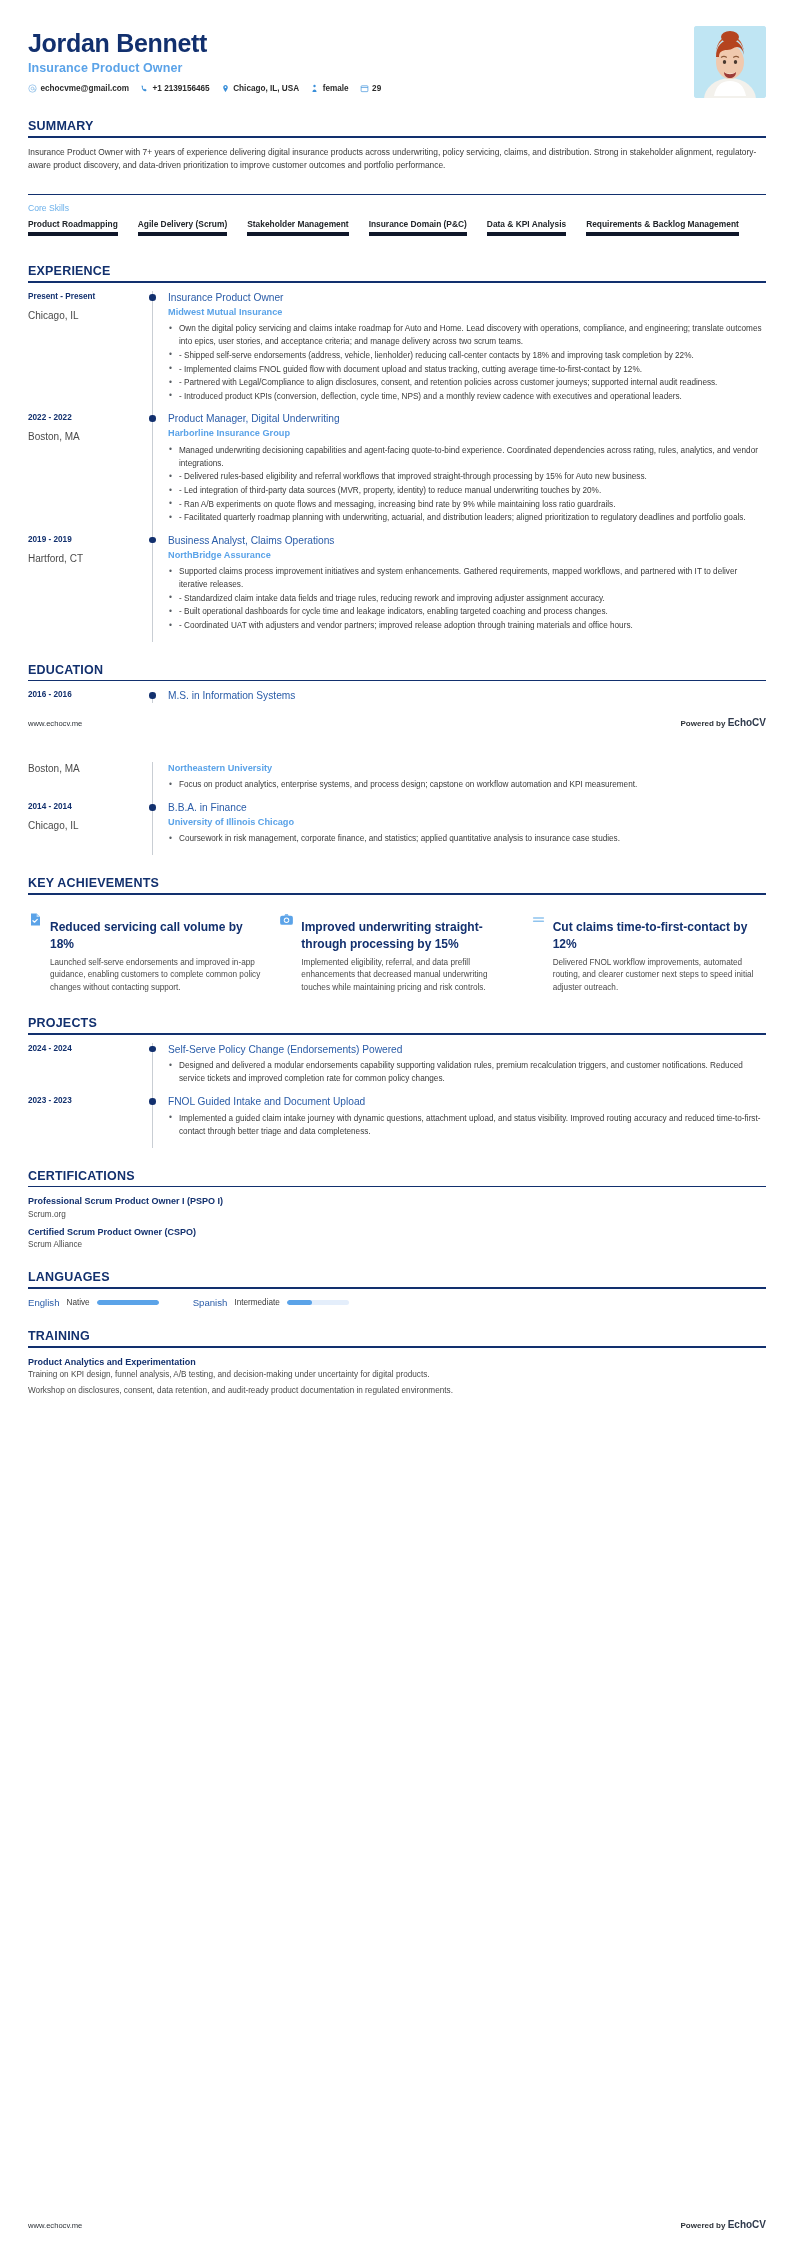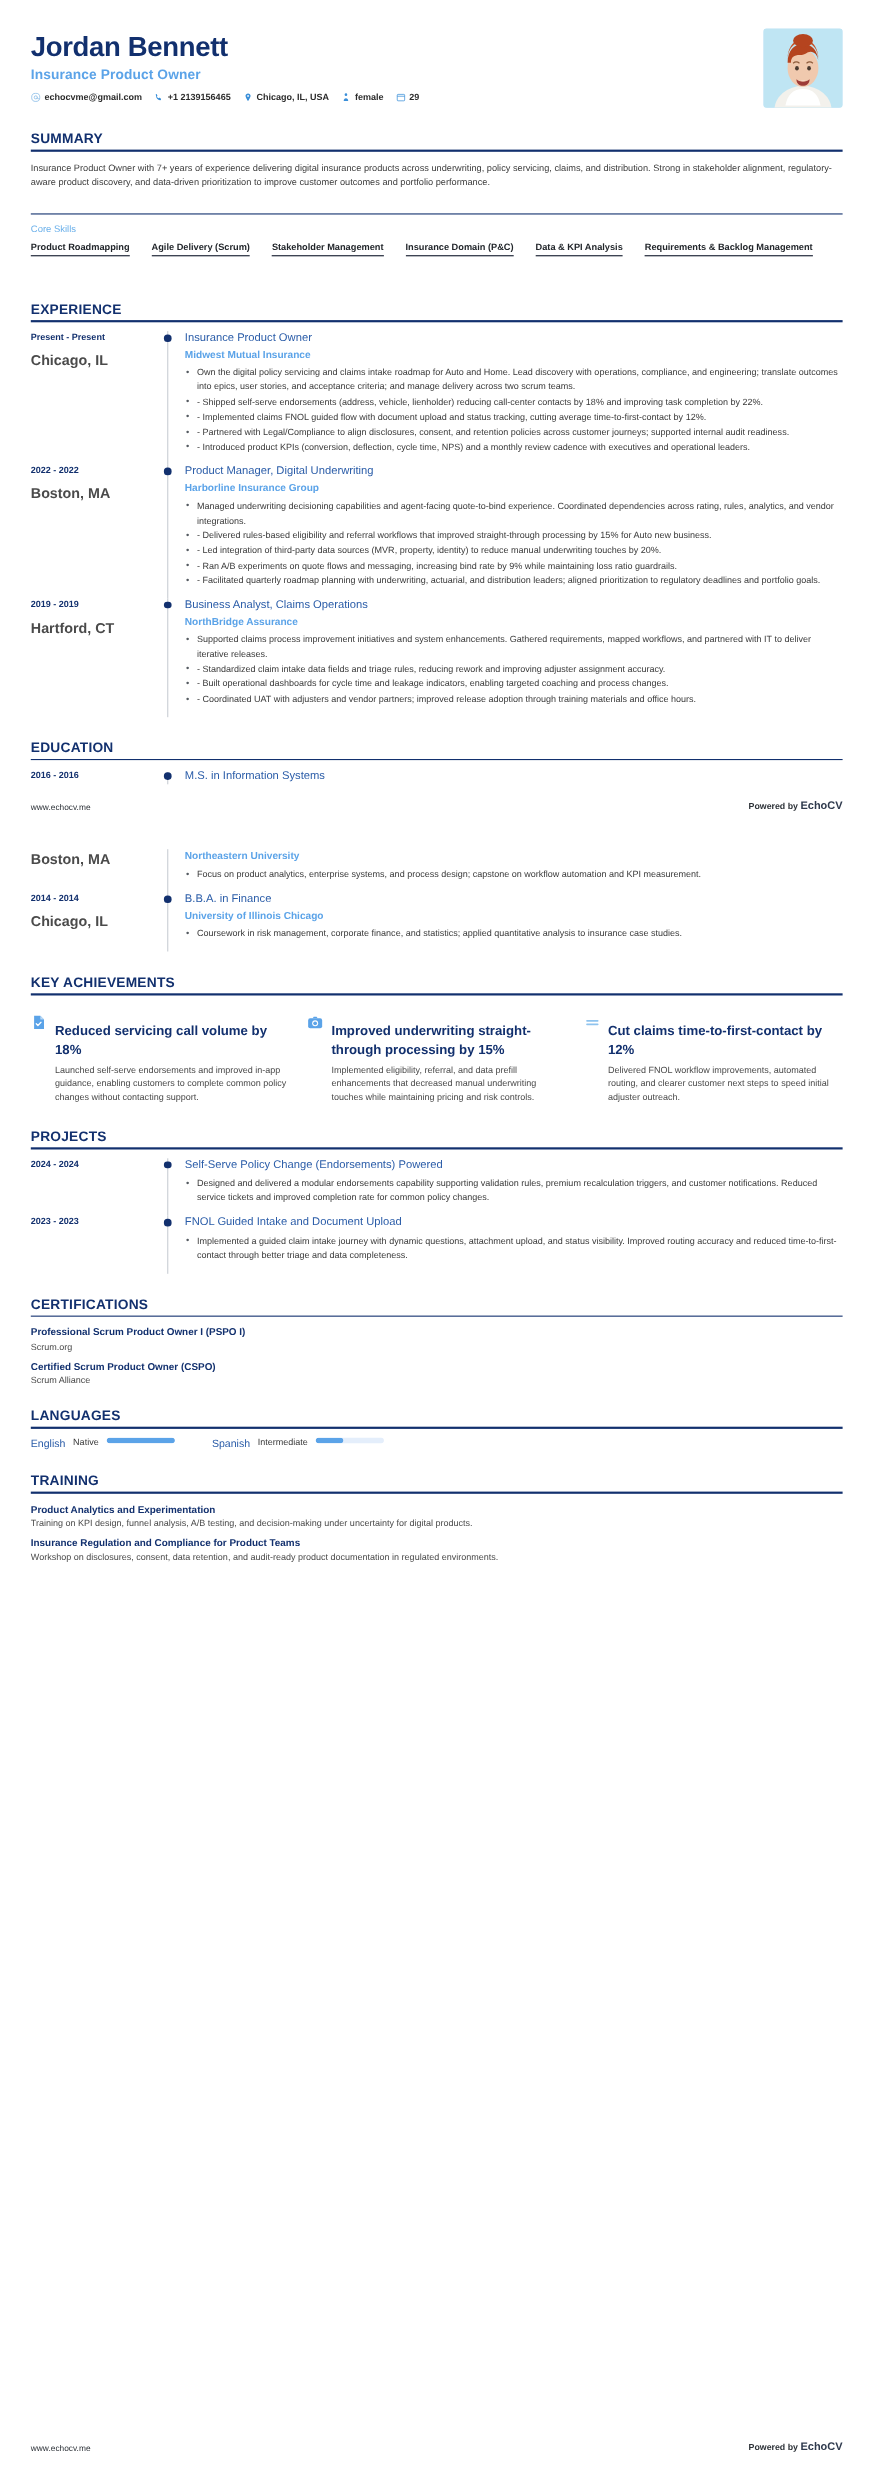--- a/index.html
+++ b/index.html
@@ -95,23 +95,23 @@
   }
   .skill-list {
     display: flex;
     flex-wrap: wrap;
     gap: 0 20px;
   }
   .skill-chip {
     font-size: 8.4px;
     font-weight: 700;
     color: #22262b;
-    border-bottom: 1px solid #0f172a;
+    border-bottom: 4px solid #0f172a;
     padding-bottom: 3px;
-    margin-bottom: 20px;
+    margin-bottom: 7px;
     white-space: nowrap;
     text-align: center;
   }
 
   
   .entry {
     display: flex;
     align-items: stretch;
     position: relative;
   }
@@ -120,24 +120,23 @@
     flex: none;
     padding-top: 1px;
   }
   .entry-dates {
     font-size: 8.2px;
     font-weight: 700;
     color: #12306e;
     white-space: nowrap;
   }
   .entry-loc {
-    font-size: 13px;
+    font-size: 10px;
     color: #4a4a4a;
     margin-top: 9px;
-    font-weight: bold;
   }
   .entry-rail {
     width: 14px;
     flex: none;
     position: relative;
   }
   .entry-rail .rail-line {
     position: absolute;
     left: 6px;
     top: 0;
@@ -251,20 +250,21 @@
 
   
   .lang-row {
     display: flex;
     align-items: center;
     gap: 34px;
     margin-top: 3px;
   }
   .lang {
     display: flex;
+    align-items: center;
     gap: 7px;
   }
   .lang-name {
     font-size: 9.6px;
     color: #2a5ca8;
   }
   .lang-level {
     font-size: 8.2px;
     color: #3a3a3a;
   }
@@ -637,21 +637,20 @@
   </div>
 
   <div class="inner section">
     <div class="section-title">TRAINING</div>
     <div class="section-rule"></div>
     <div class="cert">
       <div class="cert-name">Product Analytics and Experimentation</div>
       <div class="cert-org">Training on KPI design, funnel analysis, A/B testing, and decision-making under uncertainty for digital products.</div>
     </div>
     <div class="cert">
-      <div class="cert-name">Insurance Regulation and Compliance for Product Teams</div>
       <div class="cert-org">Workshop on disclosures, consent, data retention, and audit-ready product documentation in regulated environments.</div>
     </div>
   </div>
 
   <div class="page-foot bottom-foot">
     <div class="foot-url">www.echocv.me</div>
     <div class="foot-brand">
       <span>Powered by</span>
       <b>EchoCV</b>
     </div>

